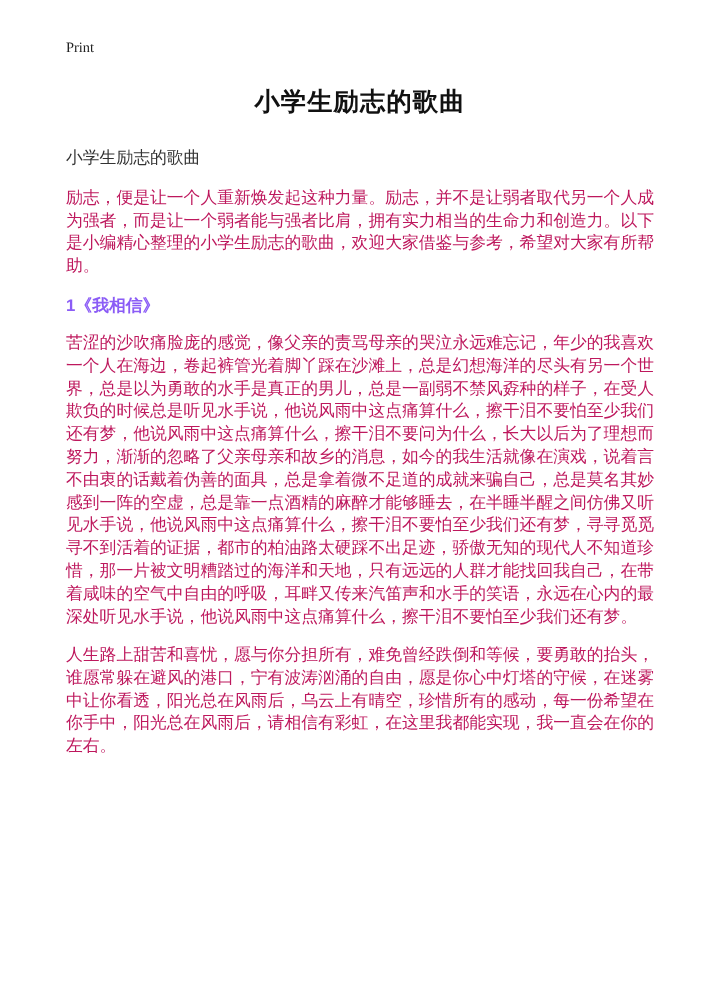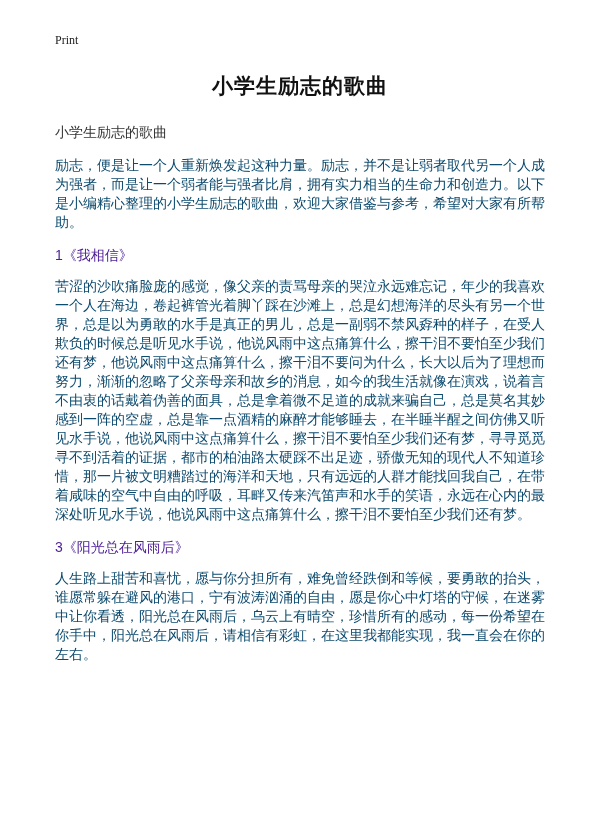--- a/index.html
+++ b/index.html
@@ -36,47 +36,46 @@
   }
   .subtitle {
     font-size: 14px;
     color: #333333;
     margin-bottom: 14px;
   }
   .para {
     font-size: 14px;
     line-height: 19px;
     text-align: justify;
-    color: #0c4a6e;
+    color: #be185d;
     margin-bottom: 13px;
     word-break: break-all;
   }
   .section-heading {
     font-size: 14px;
-    font-weight: normal;
-    color: #4c1d95;
+    font-weight: bold;
+    color: #8b5cf6;
     margin: 15px 0 12px 0;
   }
 </style>
 </head>
 <body>
 
 <div class="page">
 
   <span class="print-label">Print</span>
 
   <h1 class="doc-title">小学生励志的歌曲</h1>
 
   <p class="subtitle">小学生励志的歌曲</p>
 
   <p class="para">励志，便是让一个人重新焕发起这种力量。励志，并不是让弱者取代另一个人成为强者，而是让一个弱者能与强者比肩，拥有实力相当的生命力和创造力。以下是小编精心整理的小学生励志的歌曲，欢迎大家借鉴与参考，希望对大家有所帮助。</p>
 
   <h2 class="section-heading">1《我相信》</h2>
 
   <p class="para">苦涩的沙吹痛脸庞的感觉，像父亲的责骂母亲的哭泣永远难忘记，年少的我喜欢一个人在海边，卷起裤管光着脚丫踩在沙滩上，总是幻想海洋的尽头有另一个世界，总是以为勇敢的水手是真正的男儿，总是一副弱不禁风孬种的样子，在受人欺负的时候总是听见水手说，他说风雨中这点痛算什么，擦干泪不要怕至少我们还有梦，他说风雨中这点痛算什么，擦干泪不要问为什么，长大以后为了理想而努力，渐渐的忽略了父亲母亲和故乡的消息，如今的我生活就像在演戏，说着言不由衷的话戴着伪善的面具，总是拿着微不足道的成就来骗自己，总是莫名其妙感到一阵的空虚，总是靠一点酒精的麻醉才能够睡去，在半睡半醒之间仿佛又听见水手说，他说风雨中这点痛算什么，擦干泪不要怕至少我们还有梦，寻寻觅觅寻不到活着的证据，都市的柏油路太硬踩不出足迹，骄傲无知的现代人不知道珍惜，那一片被文明糟踏过的海洋和天地，只有远远的人群才能找回我自己，在带着咸味的空气中自由的呼吸，耳畔又传来汽笛声和水手的笑语，永远在心内的最深处听见水手说，他说风雨中这点痛算什么，擦干泪不要怕至少我们还有梦。</p>
 
-  <h2 class="section-heading">3《阳光总在风雨后》</h2>
   <p class="para">人生路上甜苦和喜忧，愿与你分担所有，难免曾经跌倒和等候，要勇敢的抬头，谁愿常躲在避风的港口，宁有波涛汹涌的自由，愿是你心中灯塔的守候，在迷雾中让你看透，阳光总在风雨后，乌云上有晴空，珍惜所有的感动，每一份希望在你手中，阳光总在风雨后，请相信有彩虹，在这里我都能实现，我一直会在你的左右。</p>
 
   
   <p class="para"></p>
 
 </div>
 
 </body></html>

